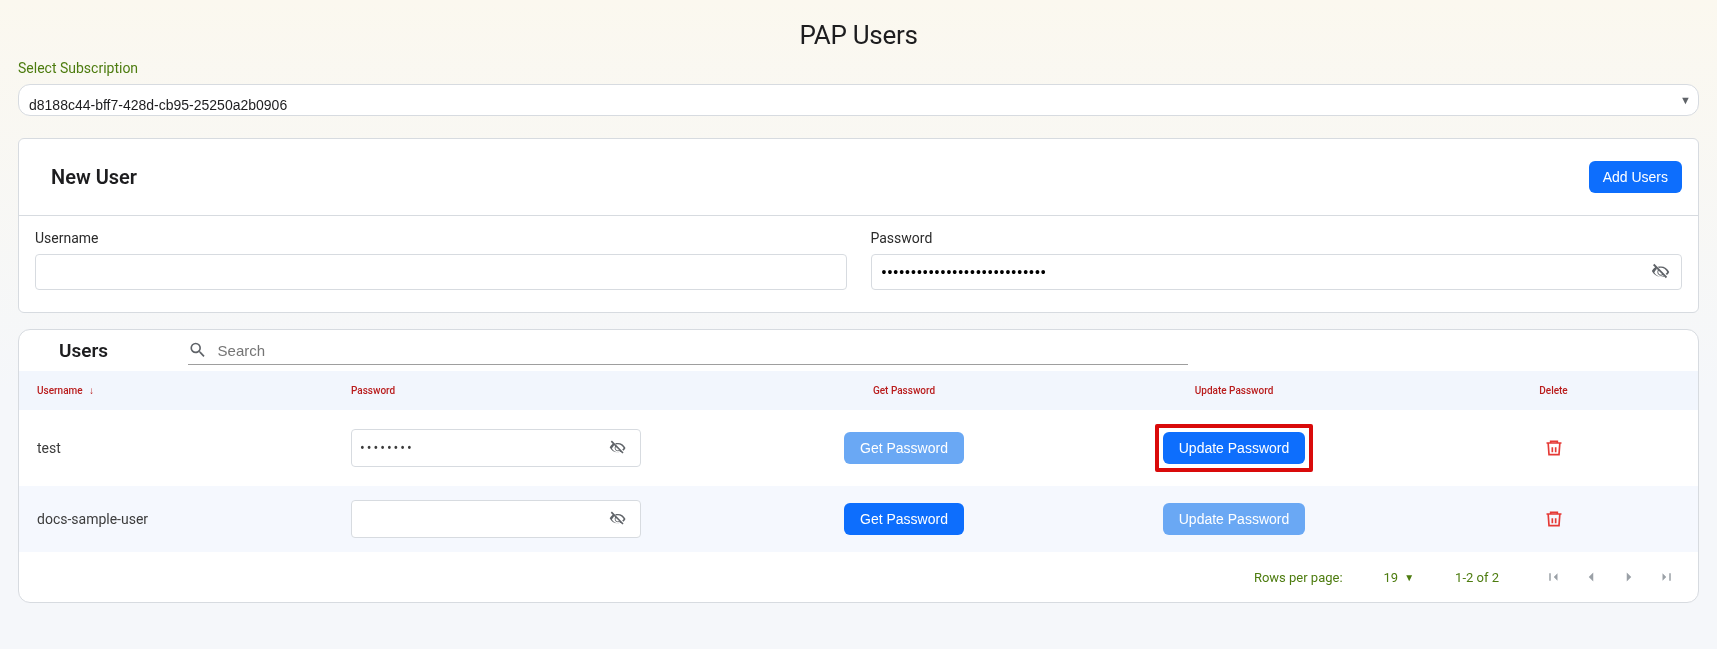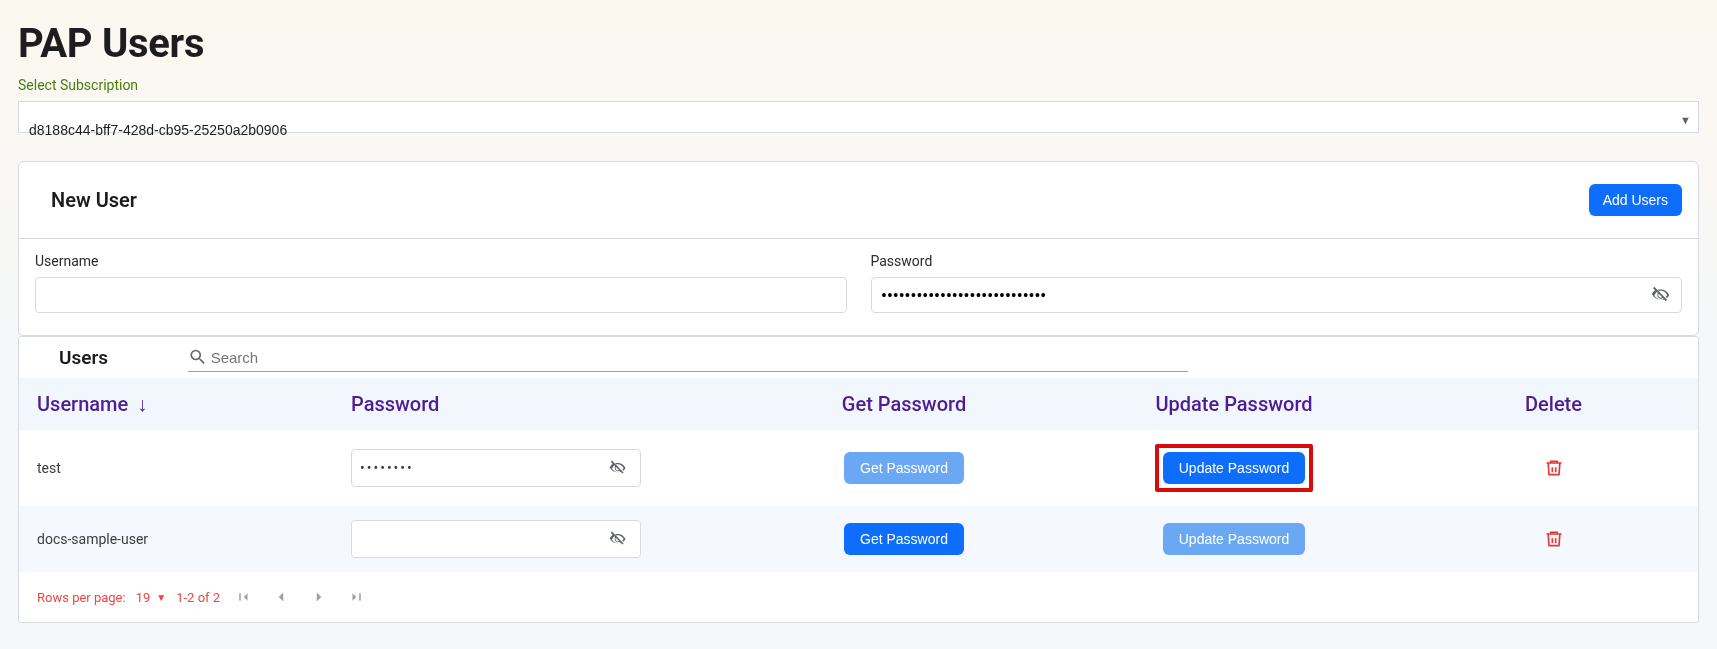--- a/index.html
+++ b/index.html
@@ -18,41 +18,42 @@
   html,body{margin:0;padding:0;}
   body{
     font-family:-apple-system,BlinkMacSystemFont,"Segoe UI",Roboto,Helvetica,Arial,sans-serif;
     background:linear-gradient(180deg,#fbf8ef 0%,#f5f7fa 60%);
     color:var(--text);
     width:1717px;
     min-height:649px;
     padding:12px 18px 20px 18px;
   }
   h1{
-    font-size:40px;
-    font-weight:700;
+    font-size:26px;
+    font-weight:400;
     margin:8px 0 10px 0;
     letter-spacing:-0.3px;
+    text-align:center;
   }
   .sub-label{
     font-size:14px;
     color:#4d7c0f;
     margin-bottom:8px;
   }
   .select-wrap{
     position:relative;
     width:100%;
   }
   .select-input{
     width:100%;
     height:32px;
     border:1px solid var(--border);
-    border-radius:0;
+    border-radius:12px;
     background:var(--panel);
-    padding:20px 28px 4px 10px;
+    padding:12px 28px 4px 10px;
     font-size:14px;
     color:var(--text);
     cursor:pointer;
     text-align:left;
   }
   .select-arrow{
     position:absolute;
     right:8px;top:50%;transform:translateY(-50%);
     color:#5f6368;
     pointer-events:none;
@@ -126,39 +127,39 @@
     background:none;border:none;cursor:pointer;
     color:#5f6368;
     display:flex;align-items:center;justify-content:center;
     padding:4px;
   }
 
   
   .users-card{
     background:var(--panel);
     border:1px solid var(--border);
-    border-radius:3px;
-    margin-top:0;
+    border-radius:12px;
+    margin-top:16px;
     overflow:hidden;
   }
   .users-top{
     display:flex;
     align-items:center;
     padding:6px 18px 6px 40px;
     gap:80px;
   }
   .users-top h3{
     margin:0;
     font-size:19px;
     font-weight:600;
   }
   .search-wrap{
     display:flex;
     align-items:center;
-    gap:1px;
+    gap:8px;
     border-bottom:1px solid #9e9e9e;
     padding:4px 0;
     width:1000px;
     color:var(--muted);
   }
   .search-wrap input{
     border:none;outline:none;
     font-size:15px;
     color:var(--muted);
     width:100%;
@@ -166,22 +167,22 @@
   }
 
   table{
     width:100%;
     border-collapse:collapse;
   }
   thead tr{background:var(--header-alt);}
   th{
     text-align:left;
     font-weight:500;
-    font-size:20px;
-    color:#4c1d95;
+    font-size:10px;
+    color:#b91c1c;
     padding:14px 12px;
   }
   th.center,td.center{text-align:center;}
   td{
     padding:14px 12px;
     font-size:14px;
     color:#3c3c3c;
     vertical-align:middle;
   }
   tbody tr:nth-child(even){background:var(--row-alt);}
@@ -213,25 +214,25 @@
   .icon-btn{
     background:none;border:none;cursor:pointer;
     color:var(--danger);
     display:inline-flex;align-items:center;justify-content:center;
     padding:4px;
   }
 
   .table-footer{
     display:flex;
     align-items:center;
-    justify-content:flex-start;
-    gap:10px;
+    justify-content:flex-end;
+    gap:41px;
     padding:12px 18px;
     font-size:13px;
-    color:#ef4444;
+    color:#4d7c0f;
   }
   .rows-select{
     display:flex;align-items:center;gap:6px;
     cursor:pointer;
   }
   .pager{display:flex;gap:12px;}
   .pager button{
     background:none;border:none;cursor:pointer;
     color:#9aa0a6;
     font-size:14px;

